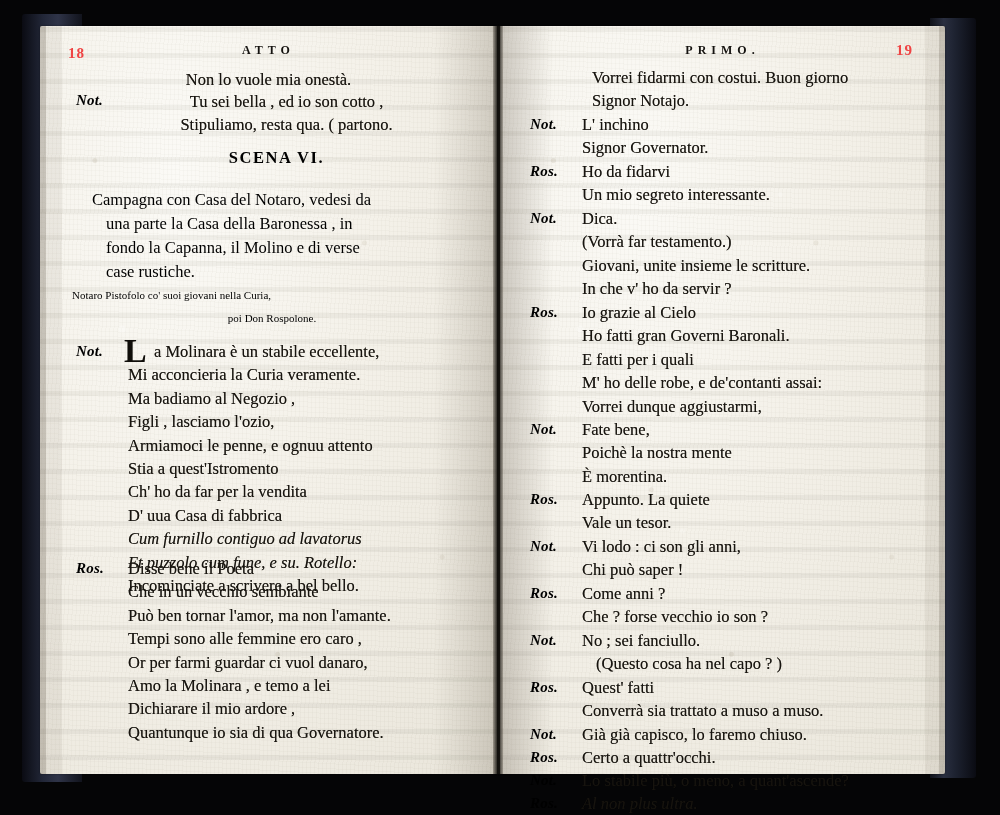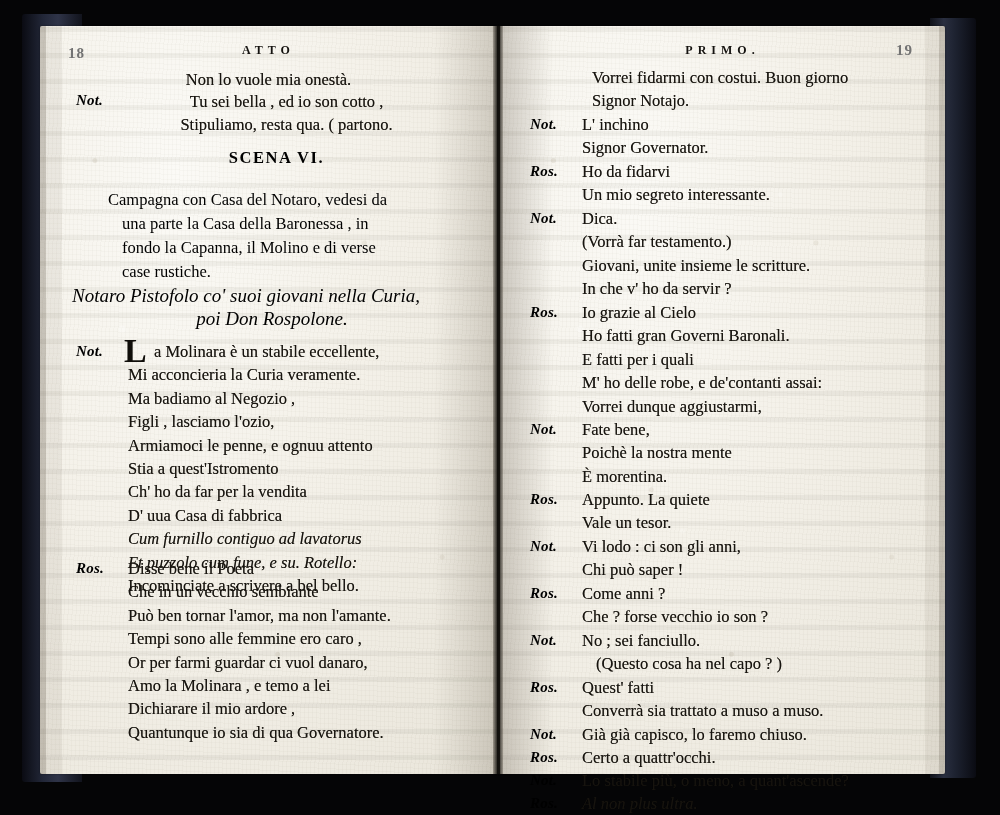--- a/index.html
+++ b/index.html
@@ -65,21 +65,21 @@
   #gutter{
     position:absolute;left:493px;top:26px;width:10px;height:748px;
     background:linear-gradient(90deg, rgba(70,62,50,.35) 0%, rgba(20,18,14,.88) 42%, rgba(20,18,14,.92) 55%, rgba(70,62,50,.30) 100%);
   }
   .col{position:absolute;top:0;}
   #left-col{left:40px;width:457px;height:748px;}
   #right-col{left:500px;width:445px;height:748px;}
 
   .folio{
     position:absolute;font-size:15px;font-weight:700;letter-spacing:1px;
-    color:#737373;
+    color:#ef4444;
   }
   .runhead{
     position:absolute;width:100%;text-align:center;
     font-size:12px;font-weight:700;letter-spacing:5px;color:#151310;
   }
 
   .line{
     position:relative;display:block;white-space:nowrap;
     font-size:16.5px;line-height:23.4px;color:#17140f;
     text-shadow:0 0 .35px rgba(20,16,10,.55);
@@ -96,21 +96,21 @@
 
   .scene-head{
     position:absolute;width:100%;text-align:center;
     font-size:16.5px;font-weight:700;letter-spacing:1.6px;
   }
   .stage{
     position:absolute;text-align:justify;font-size:16.5px;line-height:24px;
   }
   .stage .l{display:block;white-space:nowrap;}
   .castline{
-    position:absolute;font-style:italic;font-size:19px;line-height:23px;
+    position:absolute;font-size:11px;line-height:23px;
   }
   .castline .l{display:block;white-space:nowrap;}
   .castline .l.c{text-align:center;}
 
   .dropcap{
     position:absolute;font-size:34px;line-height:34px;font-weight:700;
     color:#100e0a;
   }
   .centered{text-align:center;display:block;white-space:nowrap;}
 
@@ -149,21 +149,21 @@
     </div>
 
     <div class="block" style="left:36px;top:90px;width:421px;">
       <span class="spk" style="top:2px;">Not.</span>
       <span class="centered line">Tu sei bella , ed io son cotto ,</span>
       <span class="centered line">Stipuliamo, resta qua. ( partono.</span>
     </div>
 
     <div class="scene-head" style="top:148px;padding-left:8px;">SCENA VI.</div>
 
-    <div class="stage" style="left:68px;top:188px;width:330px;">
+    <div class="stage" style="left:52px;top:188px;width:330px;">
       <span class="l">Campagna con Casa del Notaro,  vedesi da</span>
       <span class="l" style="padding-left:14px;">una parte la Casa  della  Baronessa ,  in</span>
       <span class="l" style="padding-left:14px;">fondo la Capanna, il  Molino  e di verse</span>
       <span class="l" style="padding-left:14px;">case rustiche.</span>
     </div>
 
     <div class="castline" style="left:32px;top:284px;width:400px;">
       <span class="l">Notaro Pistofolo co' suoi giovani nella Curia,</span>
       <span class="l c">poi Don Rospolone.</span>
     </div>

